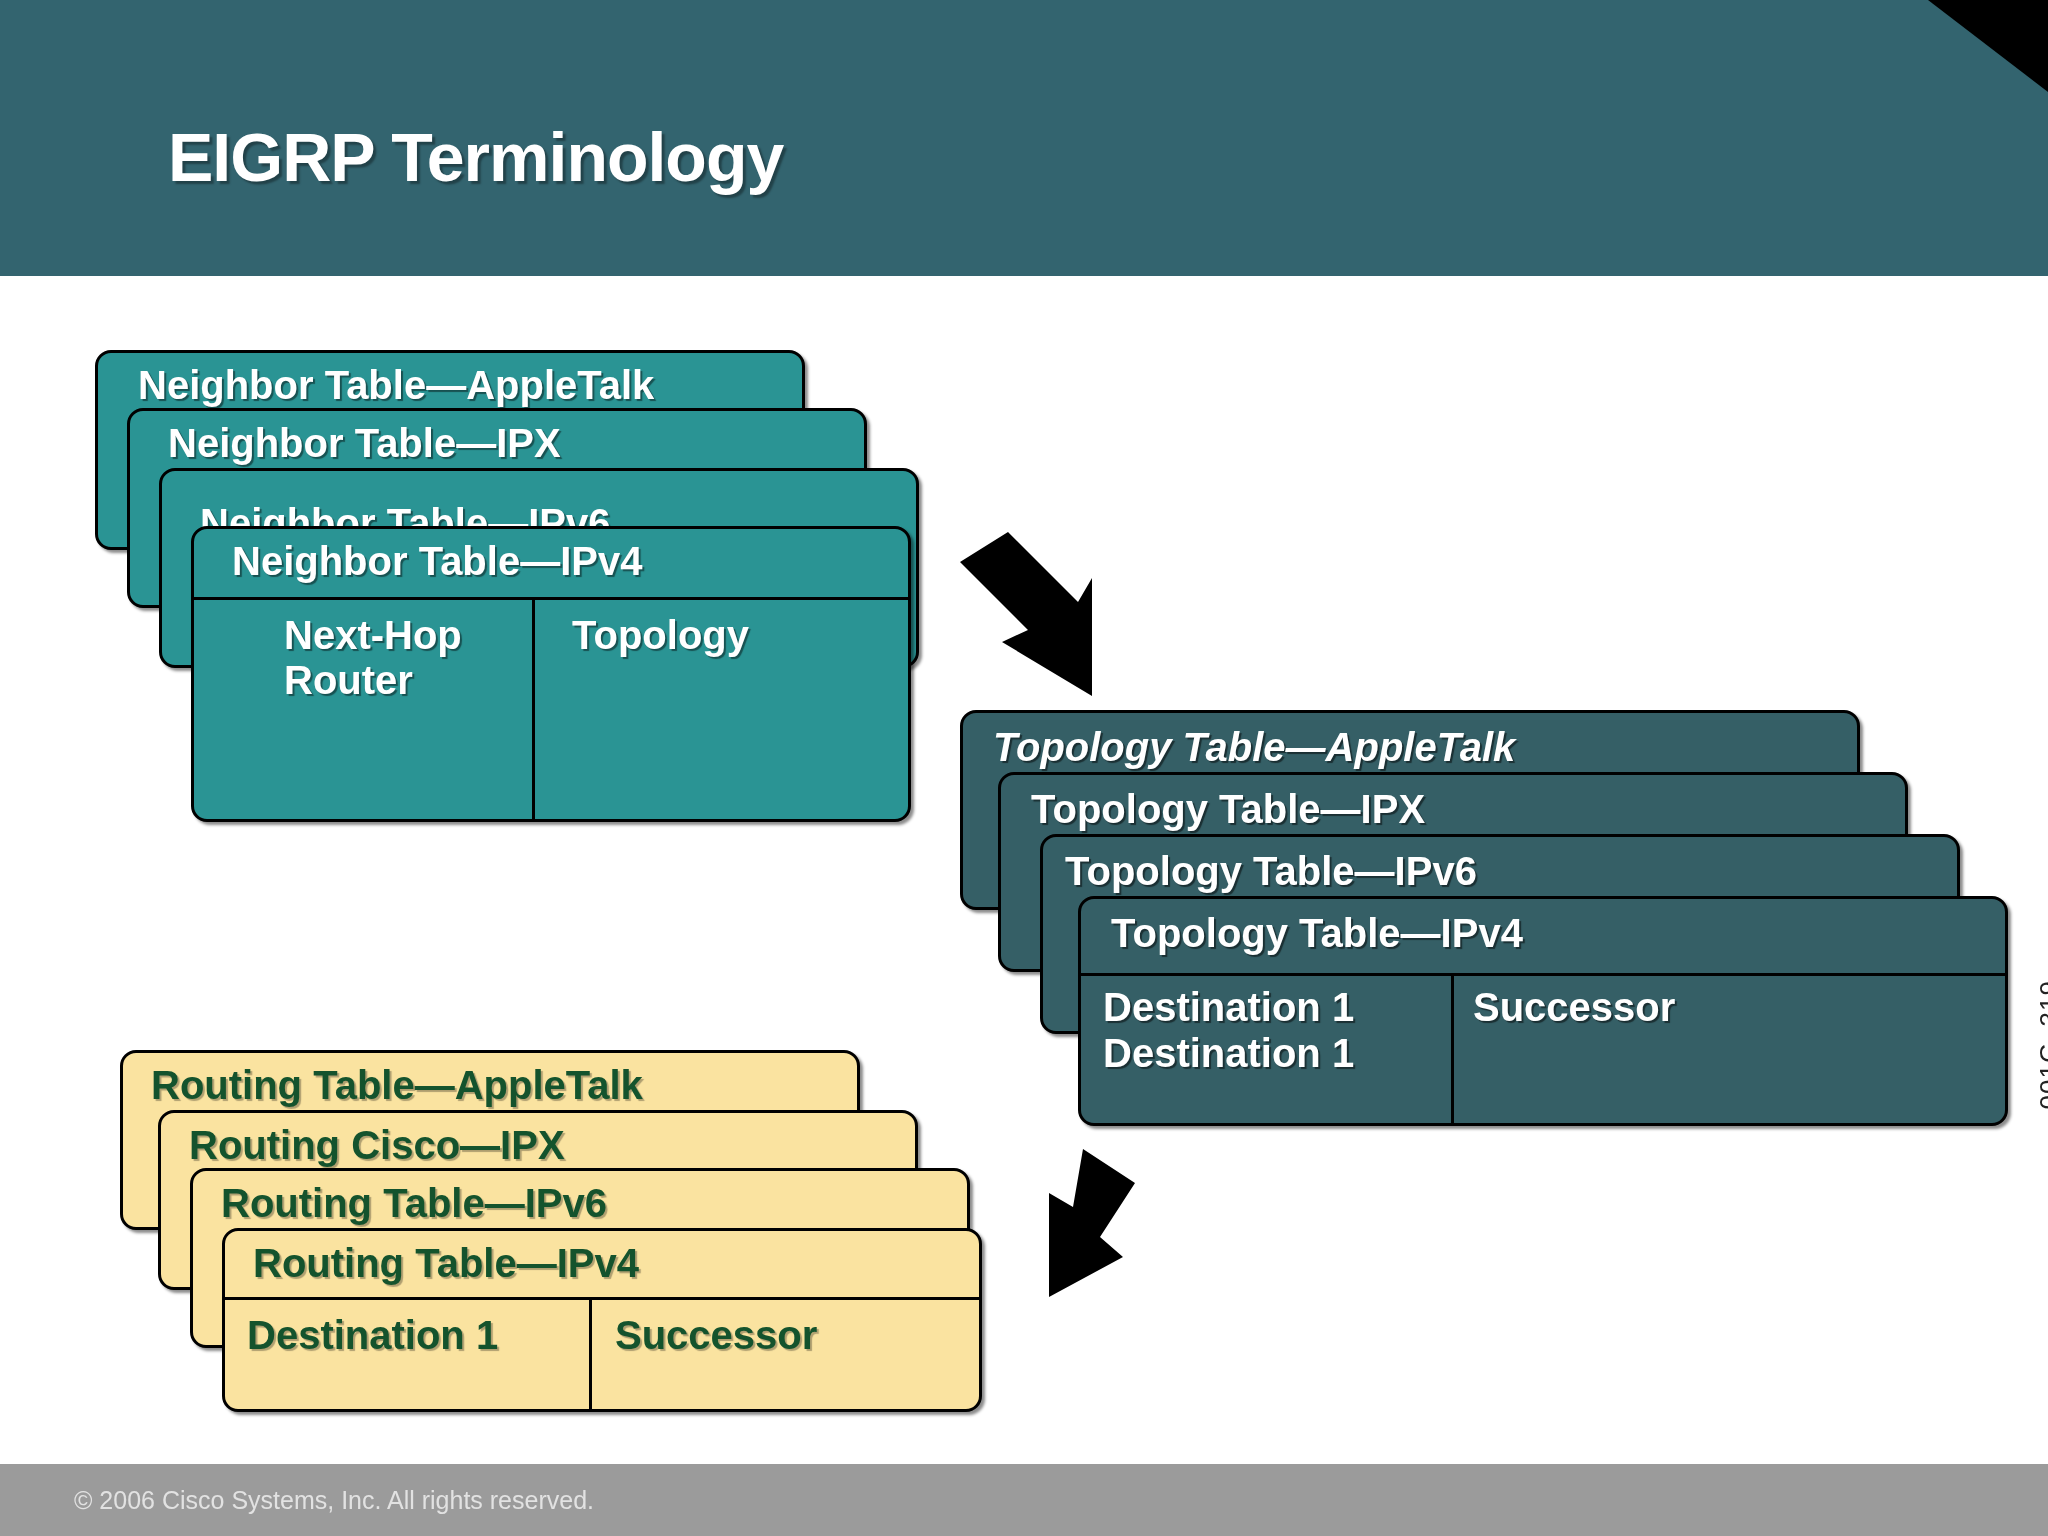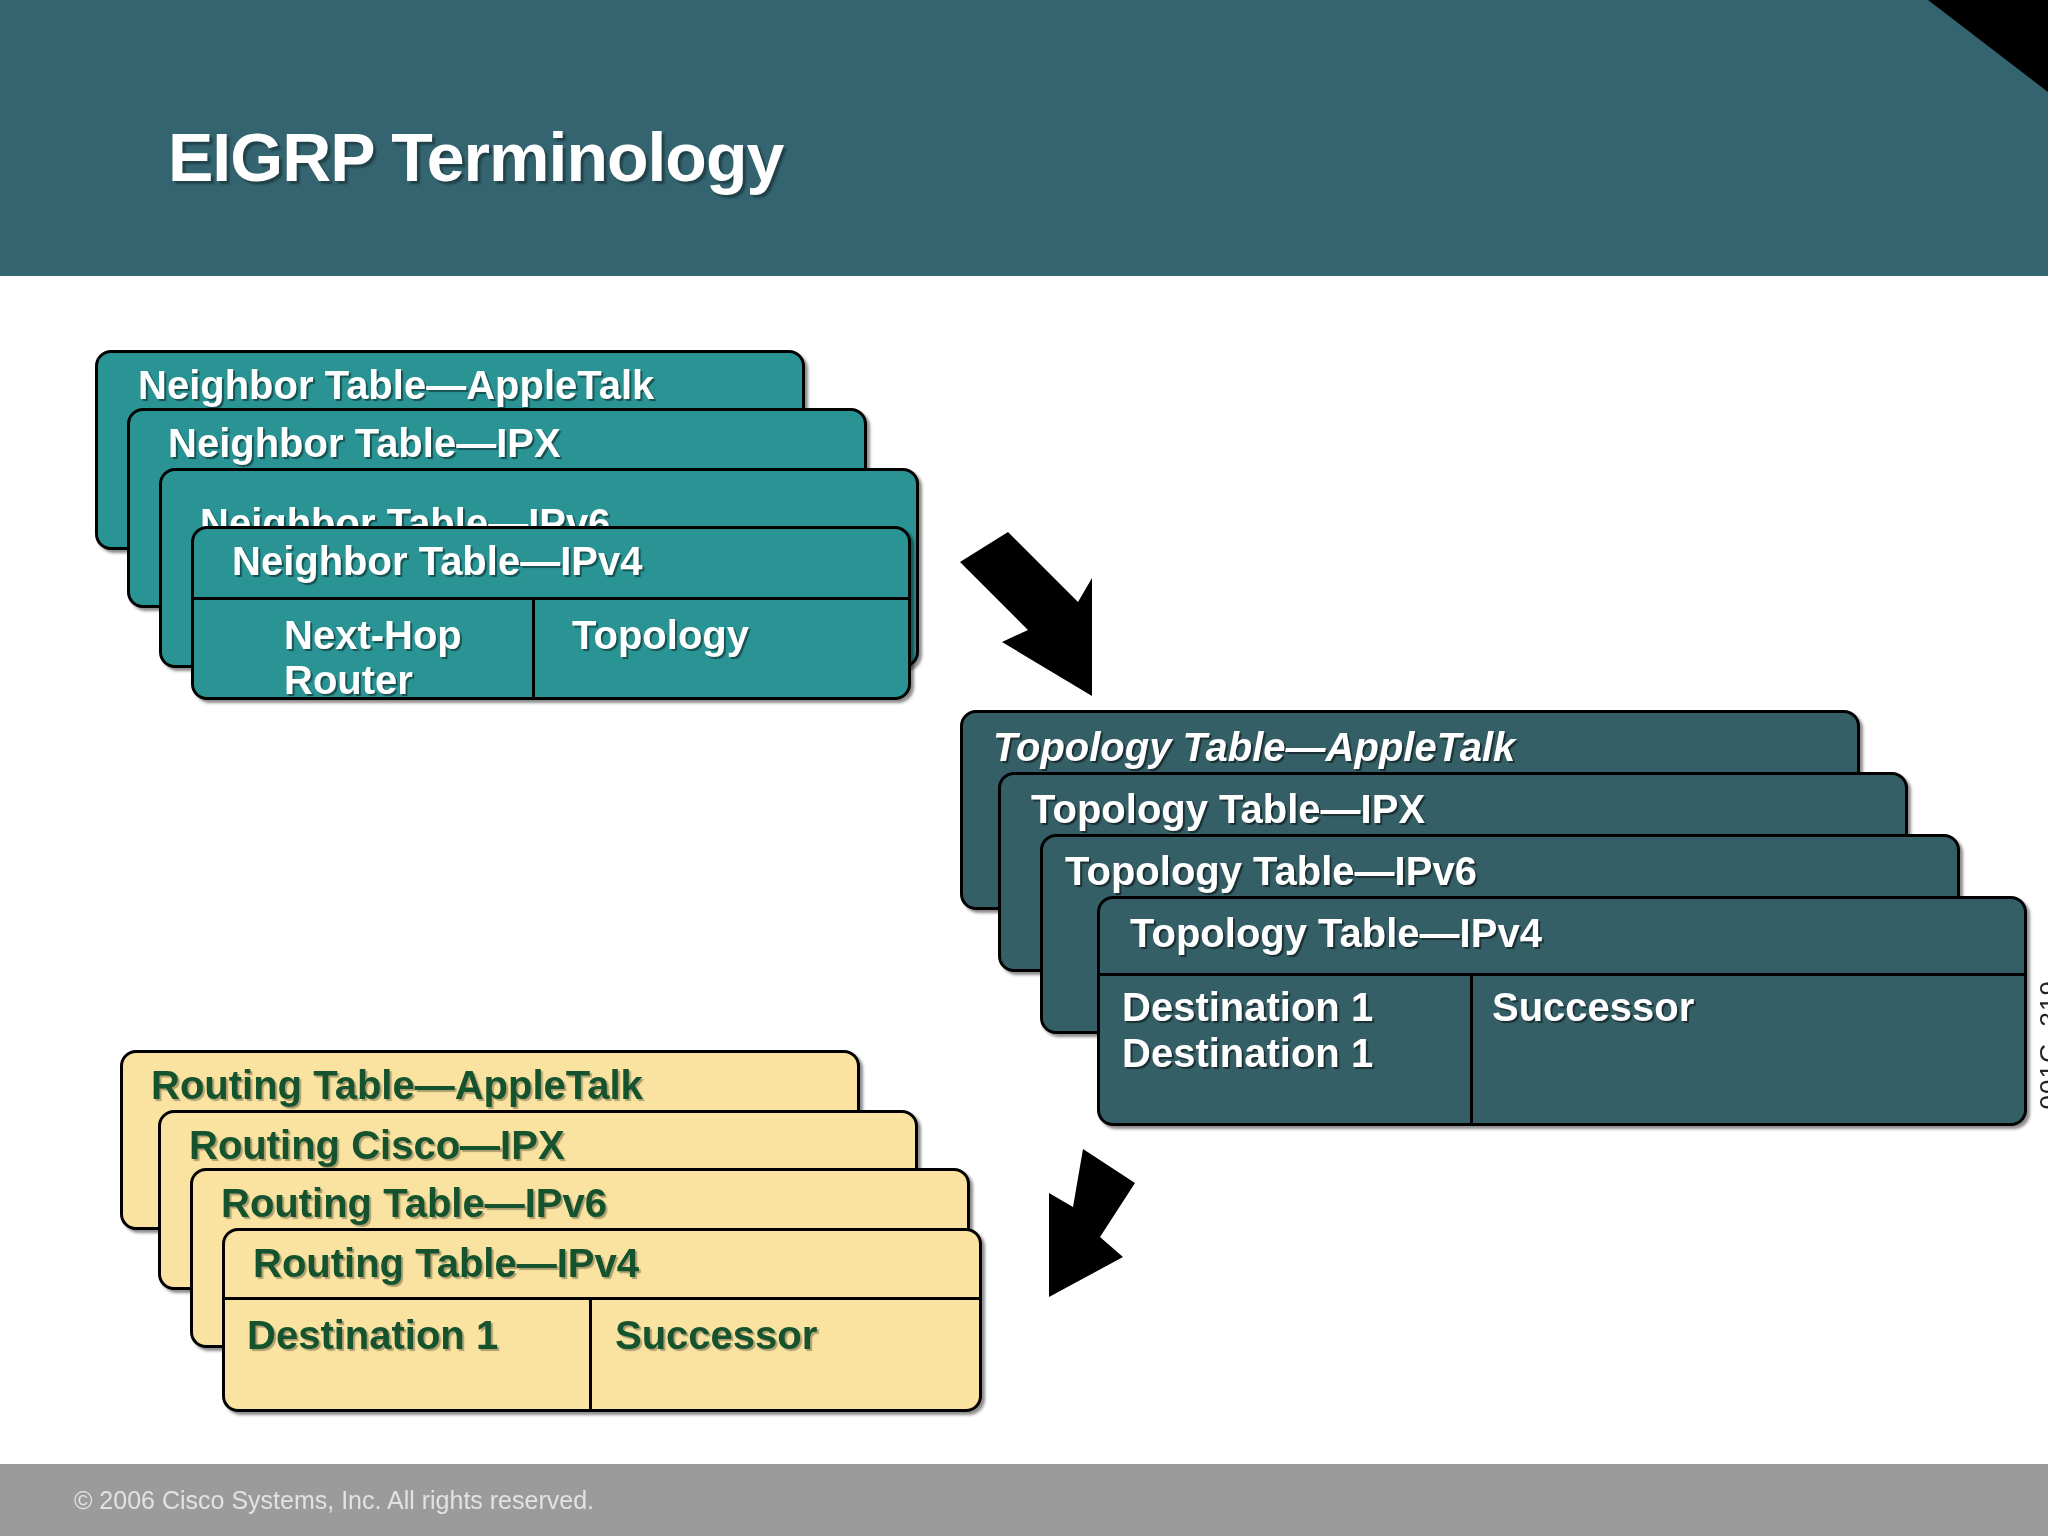--- a/index.html
+++ b/index.html
@@ -157,21 +157,21 @@
   </div>
 
   <div class="card" style="left:32px; top:58px; width:740px; height:200px;">
     <div class="card-title" style="position:absolute; left:38px; top:12px;">Neighbor Table—IPX</div>
   </div>
 
   <div class="card" style="left:64px; top:118px; width:760px; height:200px;">
     <div class="card-title" style="position:absolute; left:38px; top:12px;margin-top:20px;">Neighbor Table—IPv6</div>
   </div>
 
-  <div class="card" style="left:96px; top:176px; width:720px; height:174px;">
+  <div class="card" style="left:96px; top:176px; width:720px; height:296px;">
     <div class="card-title" style="position:absolute; left:38px; top:12px;">Neighbor Table—IPv4</div>
 
     <div class="row-split" style="top:68px;"></div>
     <div class="col-split" style="left:338px; top:68px;"></div>
 
     <div class="cell" style="left:90px; top:84px; width:230px;">
       <span>Next-Hop</span><br>
       <span>Router</span>
     </div>
 
@@ -190,21 +190,21 @@
   </div>
 
   <div class="card" style="left:38px; top:62px; width:910px; height:200px;">
     <div class="card-title" style="position:absolute; left:30px; top:14px;">Topology Table—IPX</div>
   </div>
 
   <div class="card" style="left:80px; top:124px; width:920px; height:200px;">
     <div class="card-title" style="position:absolute; left:22px; top:14px;">Topology Table—IPv6</div>
   </div>
 
-  <div class="card" style="left:118px; top:186px; width:930px; height:230px;margin-left:19px;">
+  <div class="card" style="left:118px; top:186px; width:930px; height:230px;">
     <div class="card-title" style="position:absolute; left:30px; top:14px;">Topology Table—IPv4</div>
 
     <div class="row-split" style="top:74px;"></div>
     <div class="col-split" style="left:370px; top:74px;"></div>
 
     <div class="cell" style="left:22px; top:86px;">Destination 1</div>
     <div class="cell" style="left:392px; top:86px;">Successor</div>
 
     <div class="cell" style="left:22px; top:132px;">Destination 1</div>
   </div>

